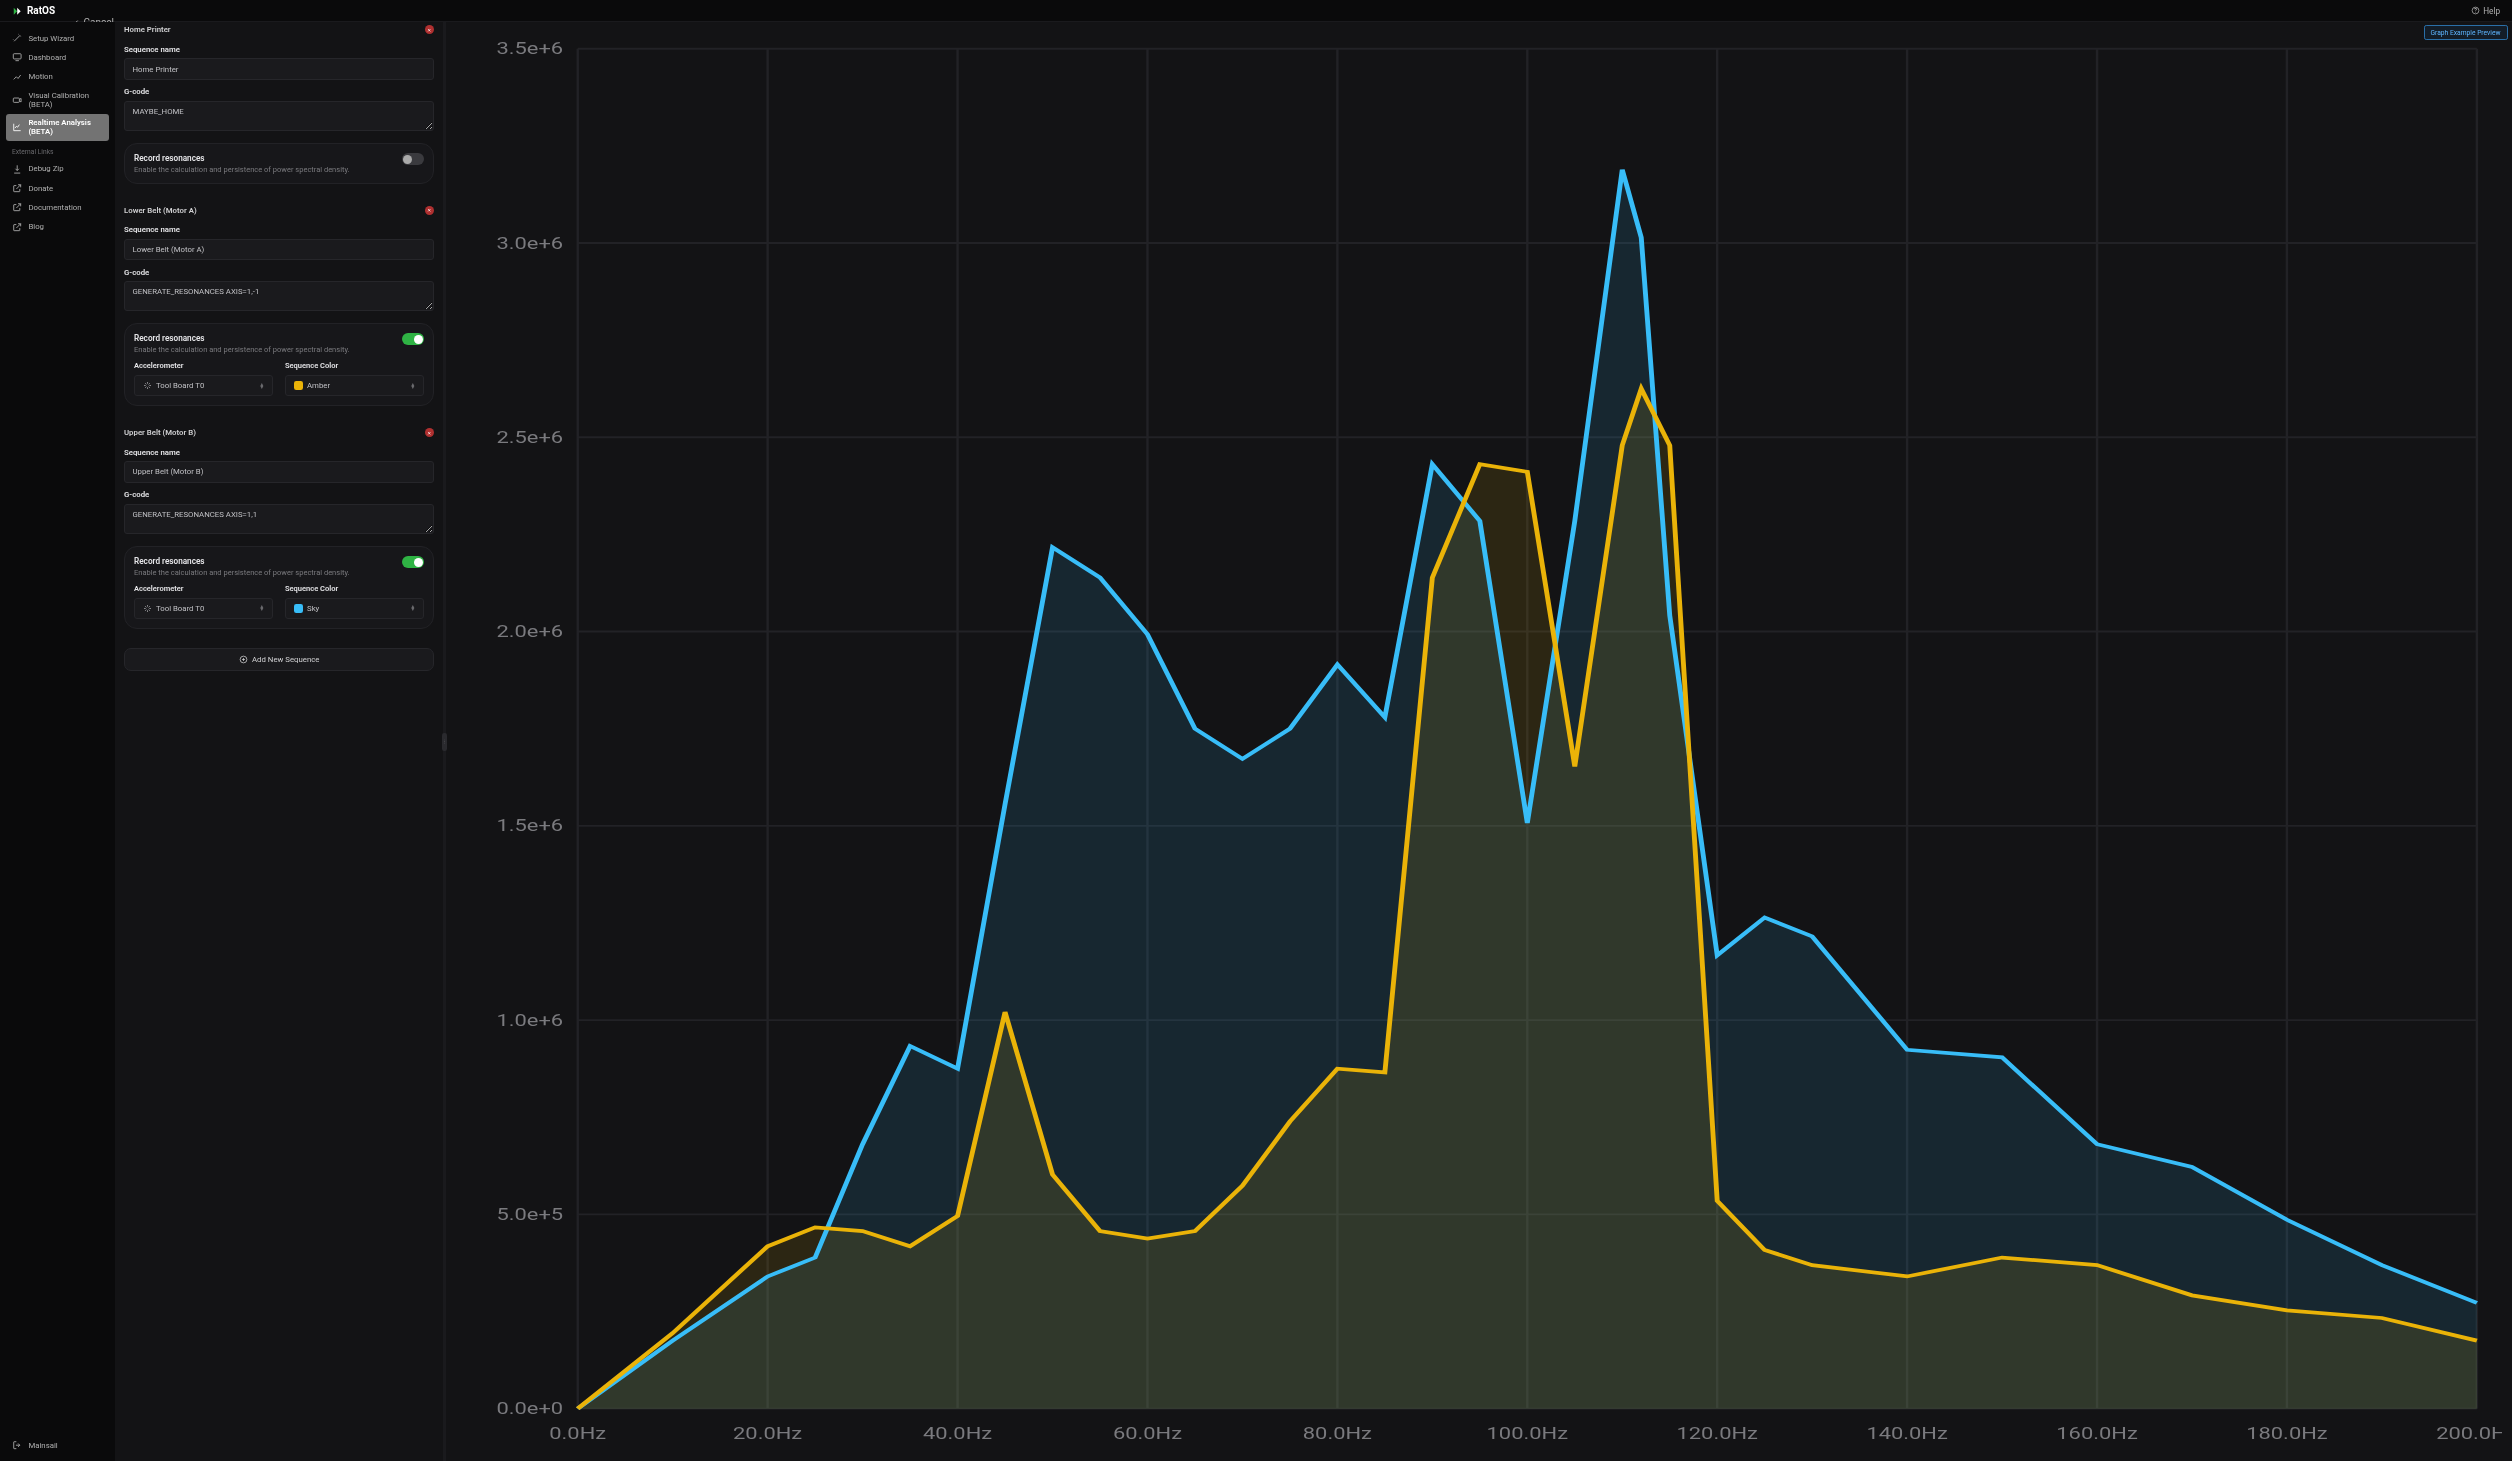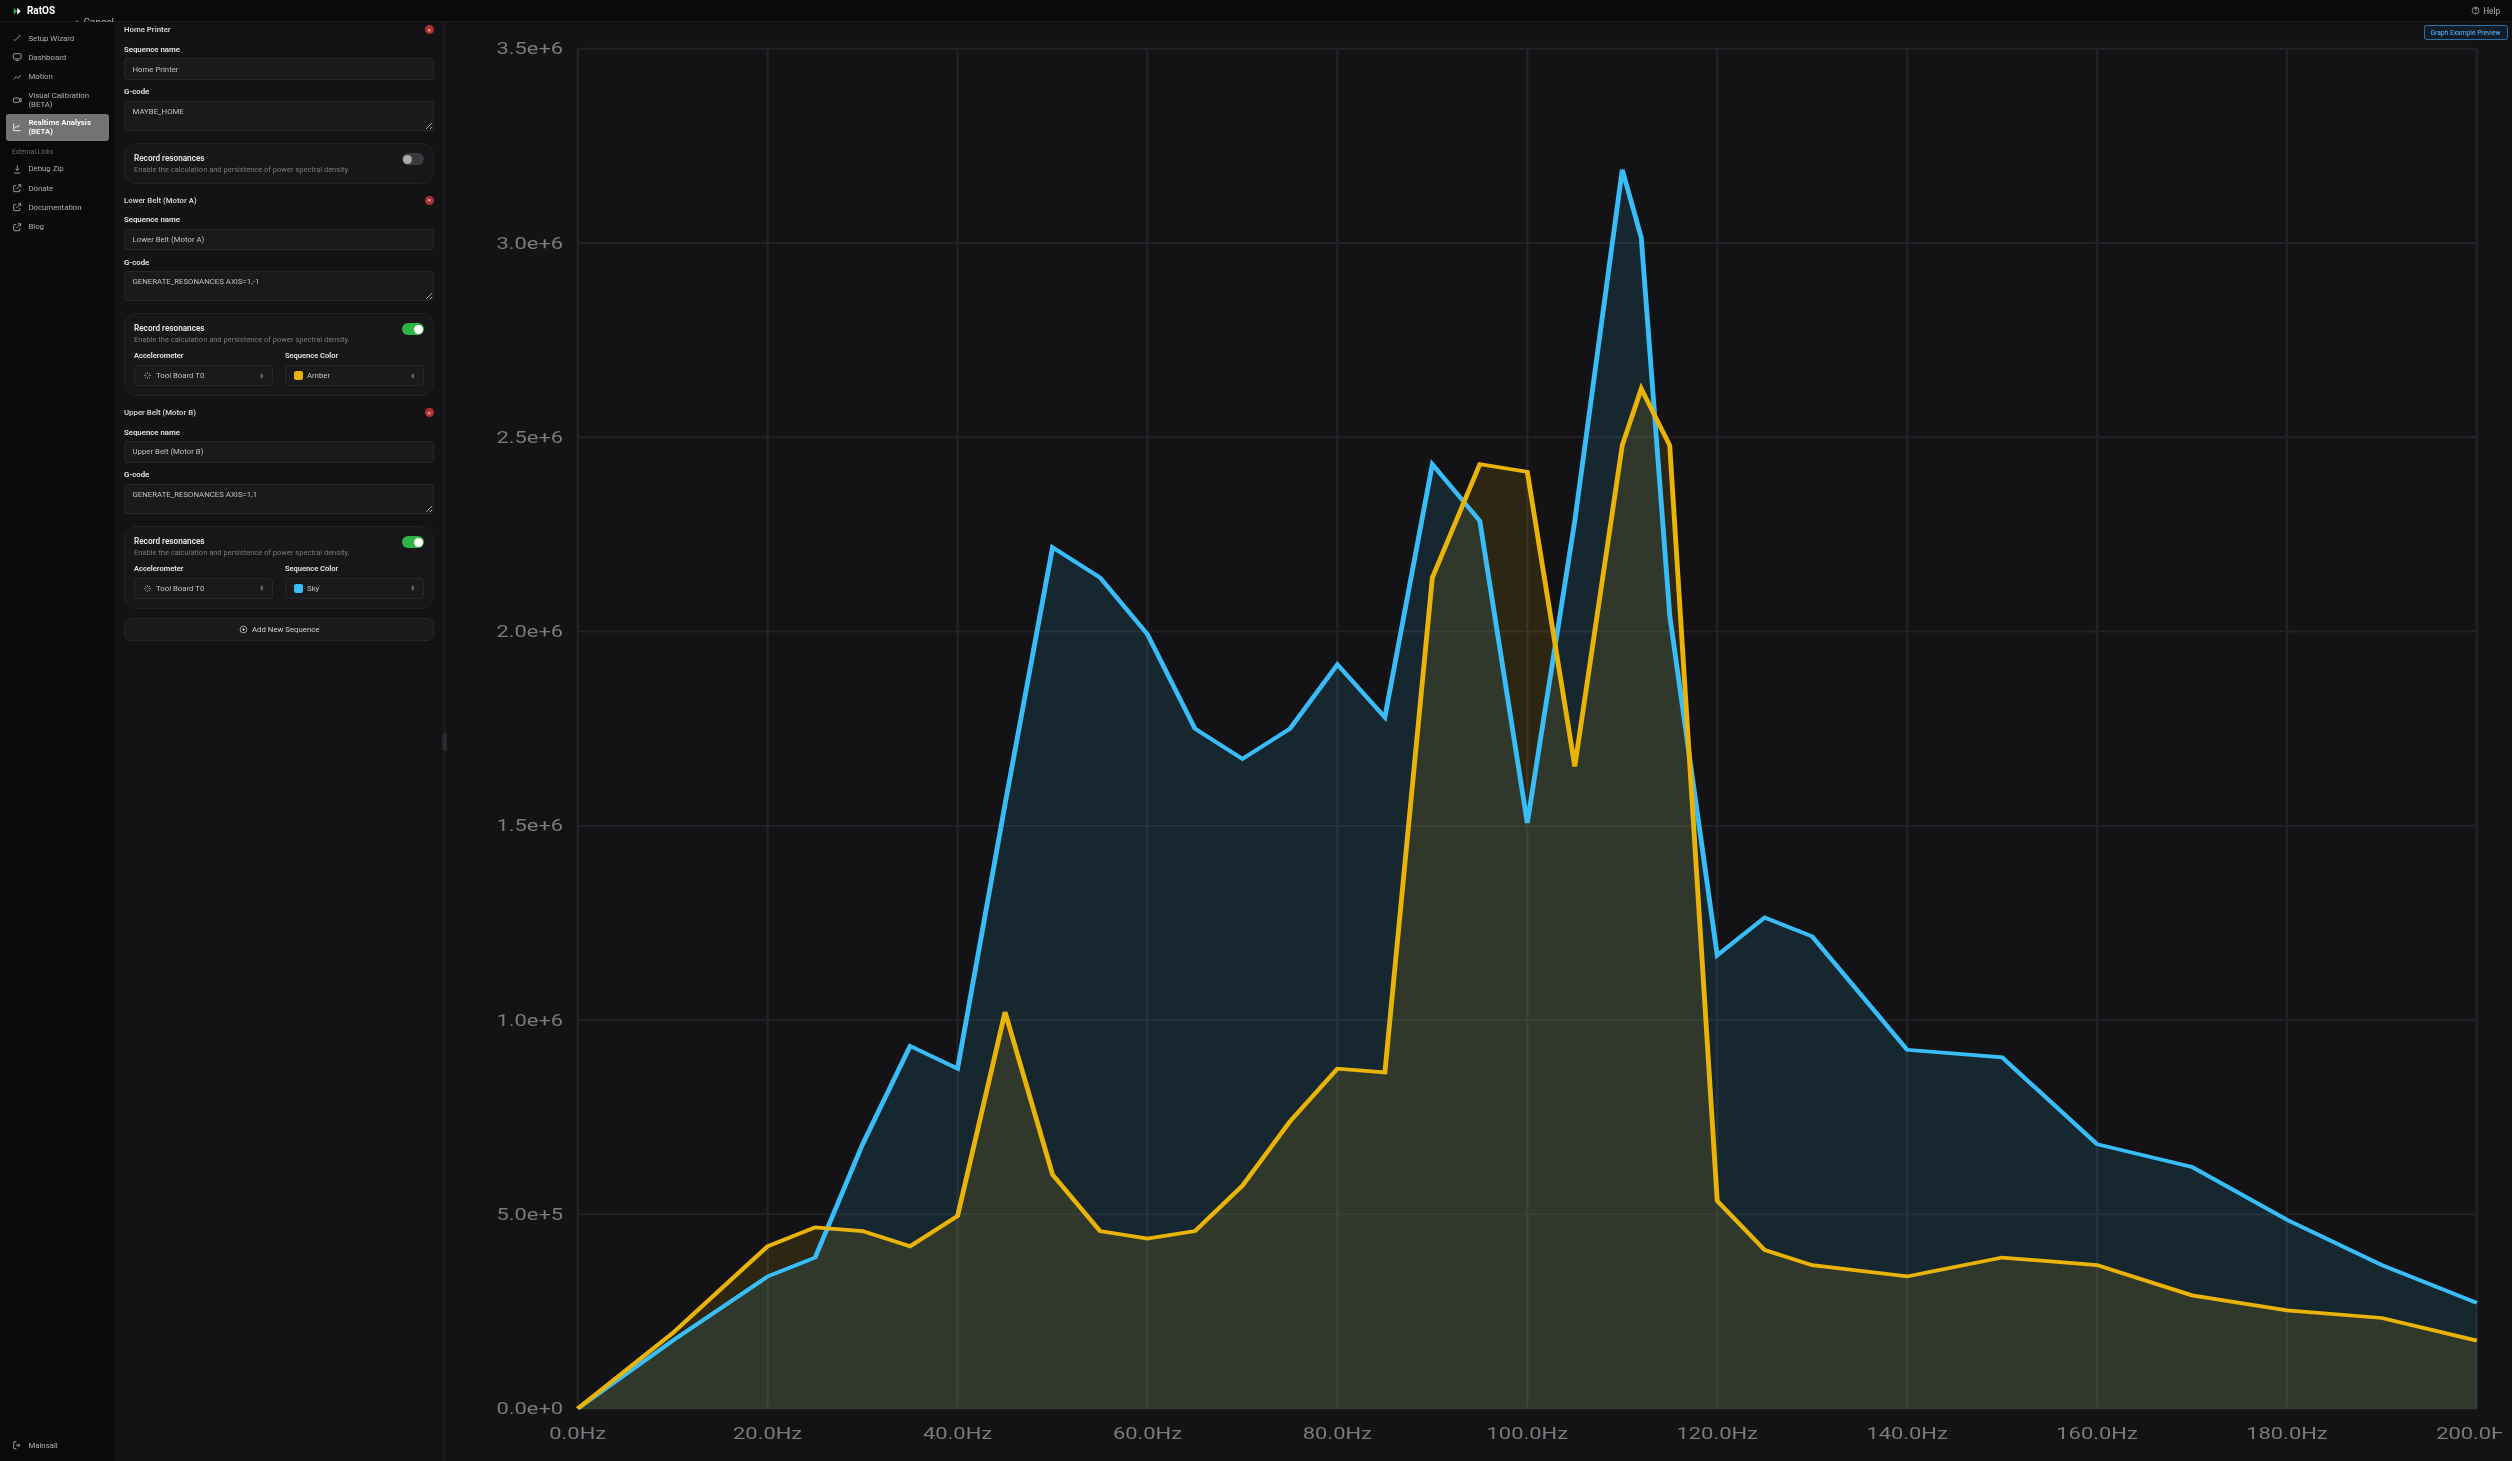--- a/index.html
+++ b/index.html
@@ -21,21 +21,21 @@
 .page-header { display:flex; justify-content:space-between; align-items:center; padding:9px 13.4px; background:linear-gradient(180deg,rgba(28,56,28,0.35),rgba(19,19,21,0) 100%); }
 .page-title { font-size:11.2px; font-weight:600; color:#fff; }
 .page-subtitle { font-size:8.2px; color:#8a8a8e; margin-top:1.5px; }
 .save-btn { background:#2d7a2d; border:0.7px solid #3a9a3a; color:#d8f5d8; font-size:8.2px; padding:3.7px 9px; border-radius:3px; display:flex; align-items:center; gap:3px; cursor:pointer; }
 .save-btn svg { width:7.5px; height:7.5px; }
 .content-body { flex:1; display:flex; overflow:hidden; }
 .left-panel { width:328px; overflow-y:auto; padding:0 9px 9px; }
 .left-panel::-webkit-scrollbar { width:4.5px; }
 .left-panel::-webkit-scrollbar-thumb { background:#2a2a2e; border-radius:2.2px; }
 .right-panel { flex:1; padding:7.5px 10.4px; position:relative; display:flex; }
-.seq-card { margin-bottom:9px; }
+.seq-card { margin-bottom:19px; }
 .seq-header { display:flex; justify-content:space-between; align-items:center; padding:3px 0; }
 .seq-title { font-size:7.8px; font-weight:600; color:#d0d0d2; }
 .seq-remove { width:9px; height:9px; border-radius:50%; background:#b03030; display:flex; align-items:center; justify-content:center; cursor:pointer; }
 .seq-remove svg { width:4.5px; height:4.5px; color:#fff; }
 .field-label { font-size:7.8px; font-weight:600; color:#e5e5e8; margin:7.5px 0 4.5px; }
 .text-input, .textarea-input { width:100%; background:#1a1a1d; border:0.7px solid #26262a; border-radius:3px; padding:5.2px 7.5px; color:#c0c0c4; font-size:7.8px; font-family:inherit; }
 .textarea-input { resize:vertical; min-height:28px; }
 .sub-card { background:#17171a; border:0.7px solid #222226; border-radius:13px; padding:9px; margin-top:9px; }
 .toggle-row { display:flex; justify-content:space-between; align-items:flex-start; gap:9px; }
 .toggle-label-main { font-size:8.2px; font-weight:600; color:#e5e5e8; }

